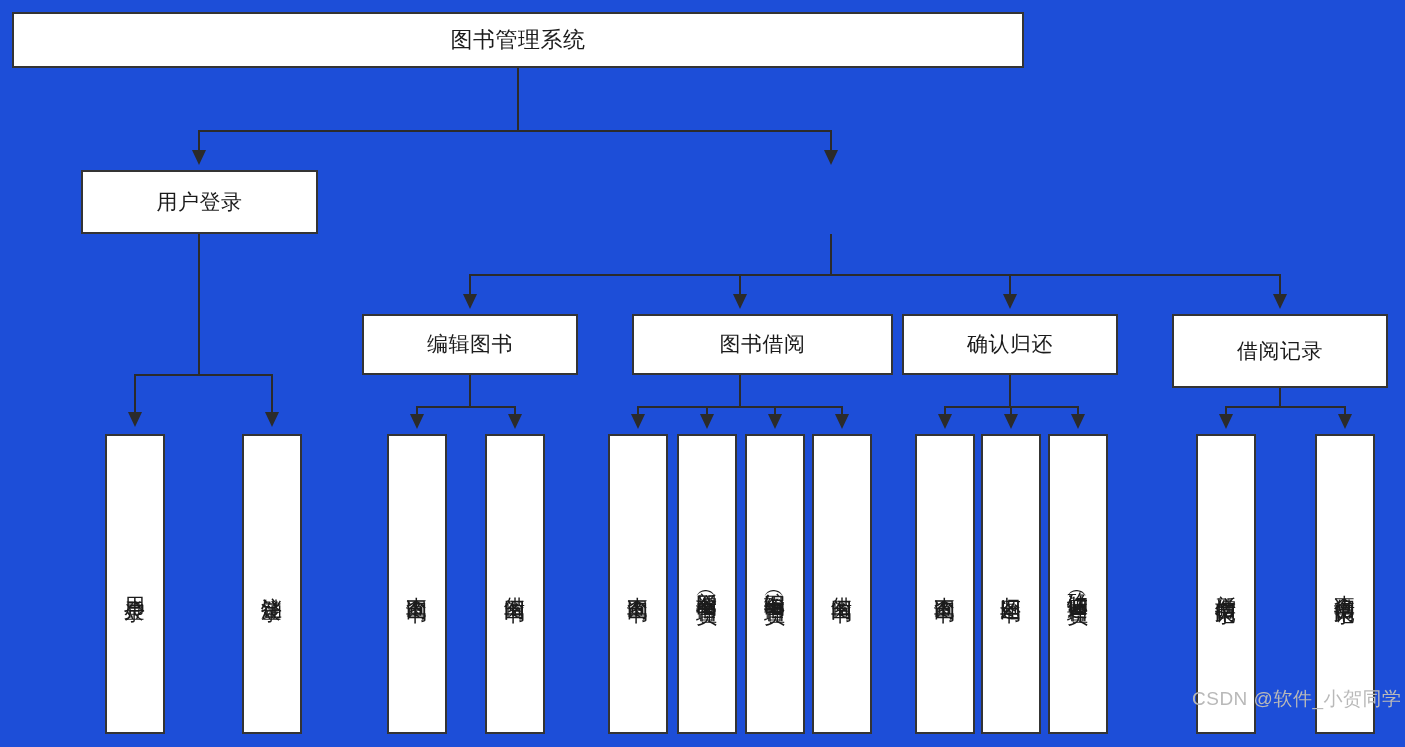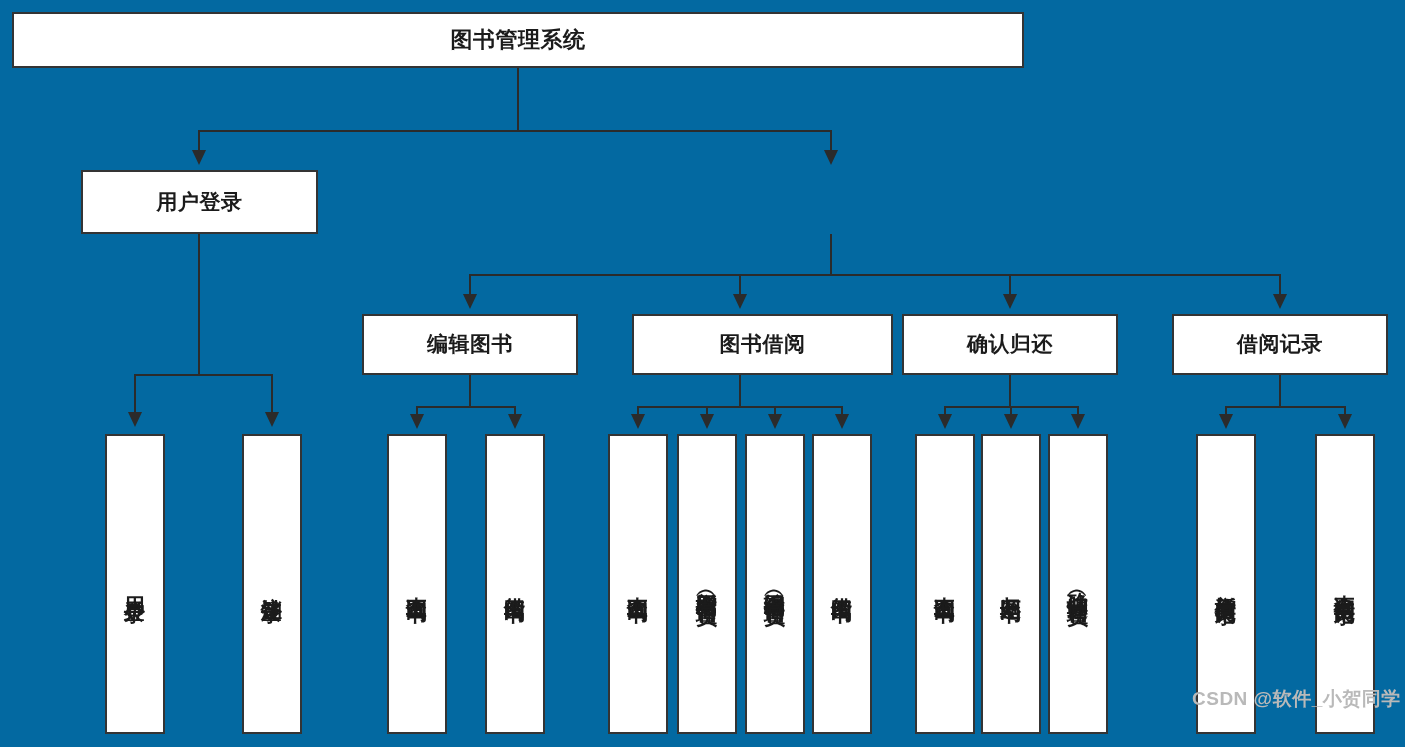--- a/index.html
+++ b/index.html
@@ -8,23 +8,22 @@
     padding: 0;
     background: #ffffff;
   }
   body {
     font-family: "Liberation Sans", "DejaVu Sans", sans-serif;
   }
   #canvas {
     position: relative;
     width: 1405px;
     height: 747px;
-    background: #0369a1;
+    background: #1d4ed8;
     overflow: hidden;
-    font-weight: bold;
   }
   
   .node {
     position: absolute;
     box-sizing: border-box;
     background: #ffffff;
     border: 2px solid #343434;
     display: flex;
     align-items: center;
     justify-content: center;
@@ -157,21 +156,21 @@
 
   <div class="node horiz" style="left:362px; top:314px; width:216px; height:61px;">
     <span class="label">编辑图书</span>
   </div>
   <div class="node horiz" style="left:632px; top:314px; width:261px; height:61px;">
     <span class="label">图书借阅</span>
   </div>
   <div class="node horiz" style="left:902px; top:314px; width:216px; height:61px;">
     <span class="label">确认归还</span>
   </div>
-  <div class="node horiz" style="left:1172px; top:314px; width:216px; height:61px;">
+  <div class="node horiz" style="left:1172px; top:314px; width:216px; height:74px;">
     <span class="label">借阅记录</span>
   </div>
 
   <div class="node vert" style="left:105px; top:434px; width:60px; height:300px;">
     <span class="label">用户登录</span>
   </div>
   <div class="node vert" style="left:242px; top:434px; width:60px; height:300px;">
     <span class="label">注销登录</span>
   </div>
   <div class="node vert" style="left:387px; top:434px; width:60px; height:300px;">

